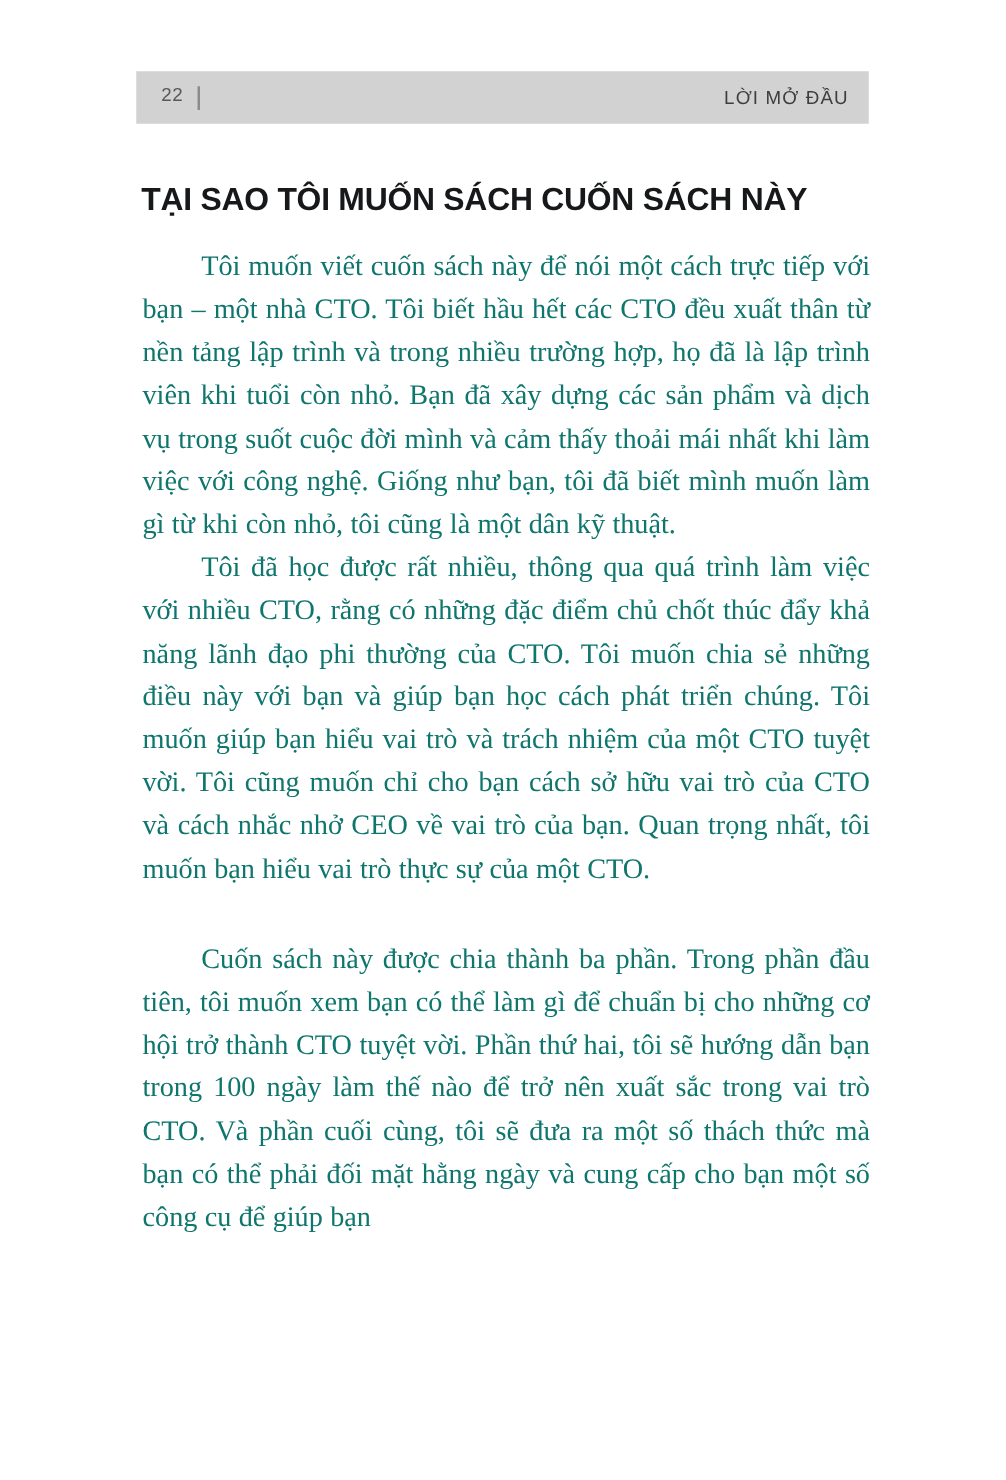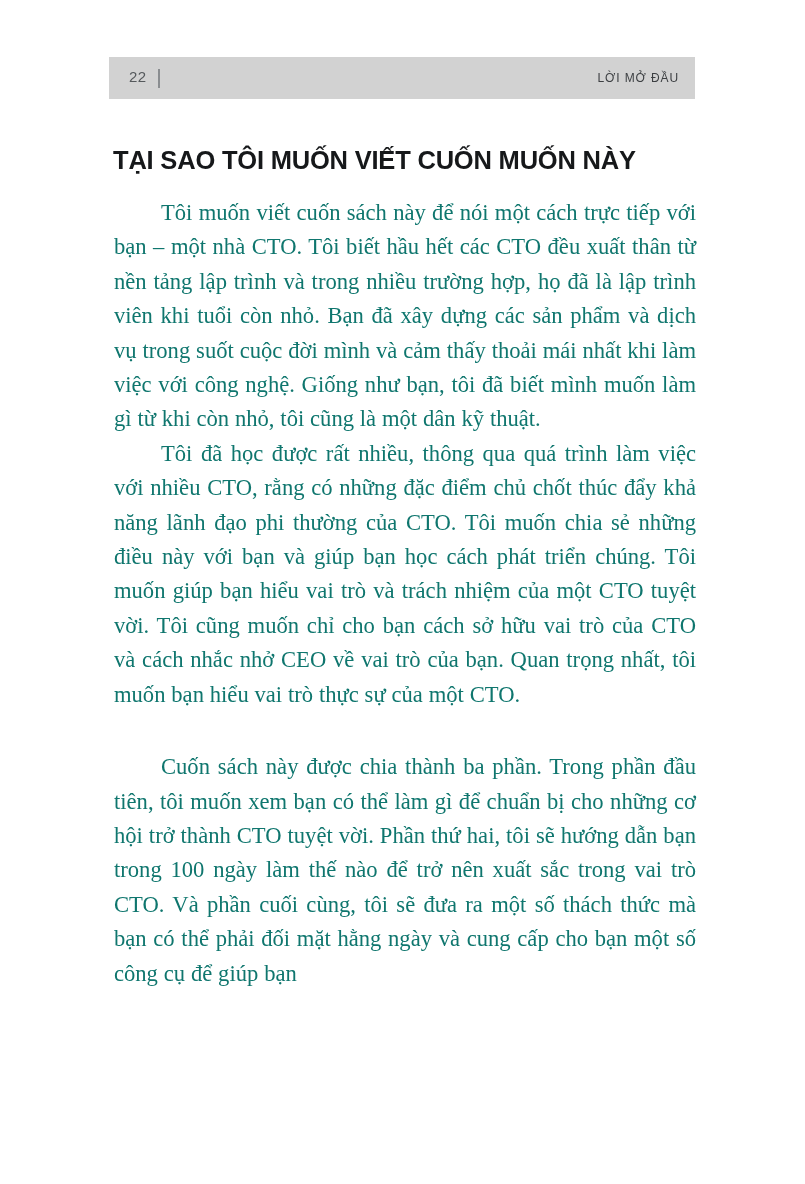--- a/index.html
+++ b/index.html
@@ -55,21 +55,21 @@
 
   .folio-rule {
     display: block;
     width: 2px;
     height: 19px;
     background: #8a8d90;
   }
 
   .running-title {
     font-family: "Liberation Sans", "DejaVu Sans", sans-serif;
-    font-size: 12px;
+    font-size: 15px;
     color: #3c3f42;
     letter-spacing: 0.9px;
     line-height: 1;
     white-space: nowrap;
   }
 
   
   .chapter-title {
     position: absolute;
     left: 113px;
@@ -120,21 +120,21 @@
 <div class="page">
 
   <div class="header-bar">
     <div class="folio-group">
       <span class="folio">22</span>
       <span class="folio-rule"></span>
     </div>
     <div class="running-title">LỜI MỞ ĐẦU</div>
   </div>
 
-  <h1 class="chapter-title">TẠI SAO TÔI MUỐN VIẾT CUỐN MUỐN NÀY</h1>
+  <h1 class="chapter-title">TẠI SAO TÔI MUỐN SÁCH CUỐN SÁCH NÀY</h1>
 
   <div class="body-text">
     <p>Tôi muốn viết cuốn sách này để nói một cách trực tiếp với bạn – một nhà CTO. Tôi biết hầu hết các CTO đều xuất thân từ nền tảng lập trình và trong nhiều trường hợp, họ đã là lập trình viên khi tuổi còn nhỏ. Bạn đã xây dựng các sản phẩm và dịch vụ trong suốt cuộc đời mình và cảm thấy thoải mái nhất khi làm việc với công nghệ. Giống như bạn, tôi đã biết mình muốn làm gì từ khi còn nhỏ, tôi cũng là một dân kỹ thuật.</p>
     <p>Tôi đã học được rất nhiều, thông qua quá trình làm việc với nhiều CTO, rằng có những đặc điểm chủ chốt thúc đẩy khả năng lãnh đạo phi thường của CTO. Tôi muốn chia sẻ những điều này với bạn và giúp bạn học cách phát triển chúng. Tôi muốn giúp bạn hiểu vai trò và trách nhiệm của một CTO tuyệt vời. Tôi cũng muốn chỉ cho bạn cách sở hữu vai trò của CTO và cách nhắc nhở CEO về vai trò của bạn. Quan trọng nhất, tôi muốn bạn hiểu vai trò thực sự của một CTO.</p>
     <p>Cuốn sách này được chia thành ba phần. Trong phần đầu tiên, tôi muốn xem bạn có thể làm gì để chuẩn bị cho những cơ hội trở thành CTO tuyệt vời. Phần thứ hai, tôi sẽ hướng dẫn bạn trong 100 ngày làm thế nào để trở nên xuất sắc trong vai trò CTO. Và phần cuối cùng, tôi sẽ đưa ra một số thách thức mà bạn có thể phải đối mặt hằng ngày và cung cấp cho bạn một số công cụ để giúp bạn</p>
   </div>
 
 </div>
 
 </body></html>

